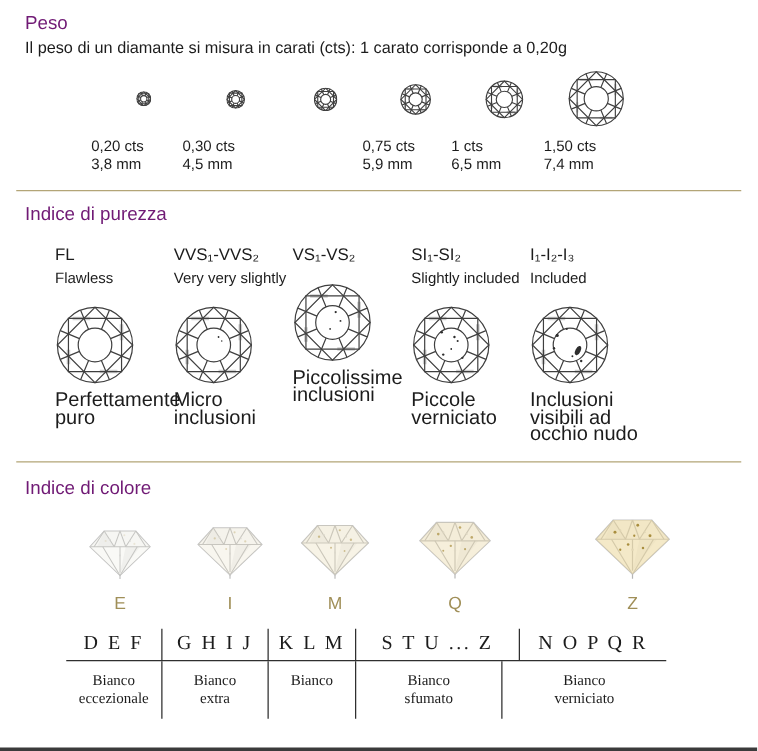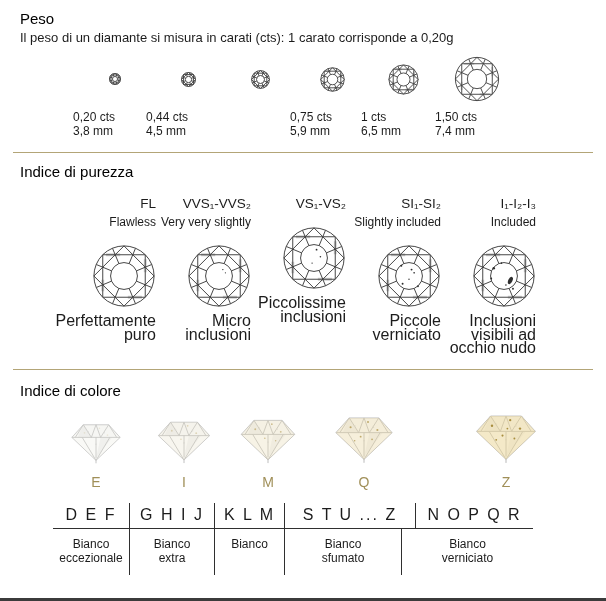--- a/index.html
+++ b/index.html
@@ -1,44 +1,44 @@
 <!DOCTYPE html>
 <html><head>
 <meta charset="utf-8">
 <style>
   html,body{margin:0;padding:0;background:#fff;}
   body{width:606px;height:601px;font-family:"Liberation Sans","DejaVu Sans",sans-serif;color:#1c1c1c;}
   .page{position:relative;width:606px;height:601px;background:#fff;overflow:hidden;}
 
-  .sec-title{position:absolute;left:20px;margin:0;font-size:15px;font-weight:400;color:#000000;}
+  .sec-title{position:absolute;left:20px;margin:0;font-size:15px;font-weight:400;color:#701a75;}
   .peso-sub{position:absolute;left:20px;top:30px;margin:0;font-size:13px;color:#1c1c1c;}
 
   .divider{position:absolute;left:13px;width:580px;height:1px;background:#b3a577;}
 
   
   .wcol{position:absolute;top:55px;width:84px;transform:translateX(-50%);text-align:left;}
   .wd{height:48px;display:flex;align-items:center;justify-content:center;}
   .wtxt{margin-top:7px;font-size:12px;line-height:14px;}
 
   
-  .ccol{position:absolute;top:196px;width:112px;transform:translateX(-50%);text-align:right;}
+  .ccol{position:absolute;top:196px;width:112px;transform:translateX(-50%);text-align:left;}
   .ccode{font-size:13.5px;}
   .cname{font-size:12px;margin-top:4px;}
   .cdi{margin-top:15px;height:64px;}
   .cdesc{margin-top:6px;font-size:16px;line-height:13.5px;white-space:pre-line;}
 
   
   .kcol{position:absolute;top:407px;transform:translateX(-50%);text-align:center;}
   .kd{display:flex;align-items:flex-end;justify-content:center;height:58px;}
   .kletter{margin-top:9px;font-size:14px;color:#a08f58;}
 
   
   .scale{position:absolute;left:53px;top:503px;width:480px;}
   .srow{display:flex;}
-  .scell{box-sizing:border-box;text-align:center;}
+  .scell{box-sizing:border-box;text-align:center;font-family:Liberation Serif, serif;}
   .letters .scell{font-size:16px;letter-spacing:2px;height:25px;line-height:24px;border-right:1px solid #2f2f2f;}
   .letters .scell:last-child{border-right:none;}
   .sline{height:1px;background:#2f2f2f;width:480px;}
   .labels .scell{font-size:12px;line-height:14px;padding-top:8px;height:46px;white-space:pre-line;border-right:1px solid #2f2f2f;}
   .labels .scell:last-child{border-right:none;}
 
   .bottom-bar{position:absolute;left:0;bottom:0;width:606px;height:3px;background:#3b3b3b;}
 </style>
 </head>
 <body>
@@ -94,21 +94,21 @@
         <div>3,8 mm</div>
       </div>
   </div>
   <div class="wcol" style="left:188px">
     <div class="wd">
       <svg width="15" height="15" viewBox="0 0 100 100">
           <use href="#dmtop" fill="none" stroke="#3f3f3f" stroke-width="6"></use>
         </svg>
     </div>
     <div class="wtxt">
-        <div>0,44 cts</div>
+        <div>0,30 cts</div>
         <div>4,5 mm</div>
       </div>
   </div>
   <div class="wcol" style="left:260px">
     <div class="wd">
       <svg width="19" height="19" viewBox="0 0 100 100">
           <use href="#dmtop" fill="none" stroke="#3f3f3f" stroke-width="4.8"></use>
         </svg>
     </div>
   </div>

